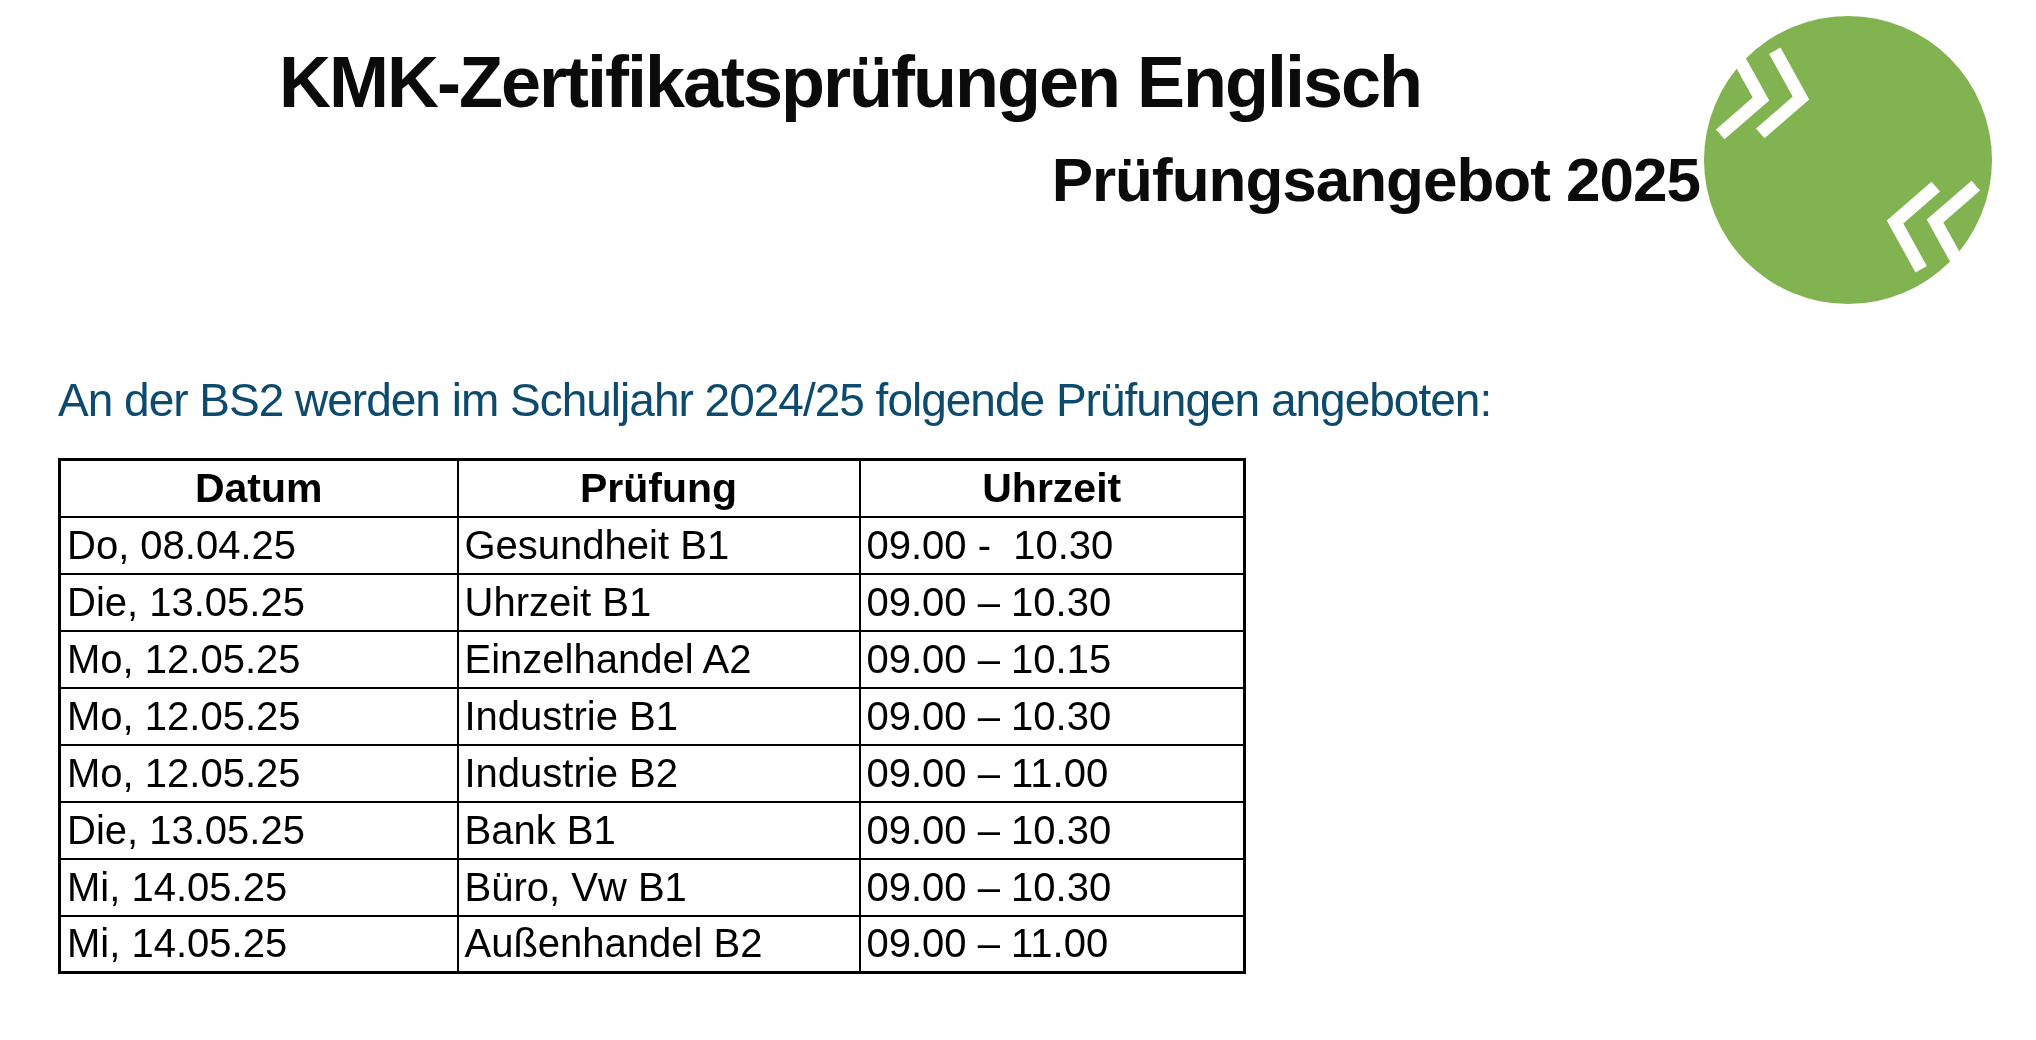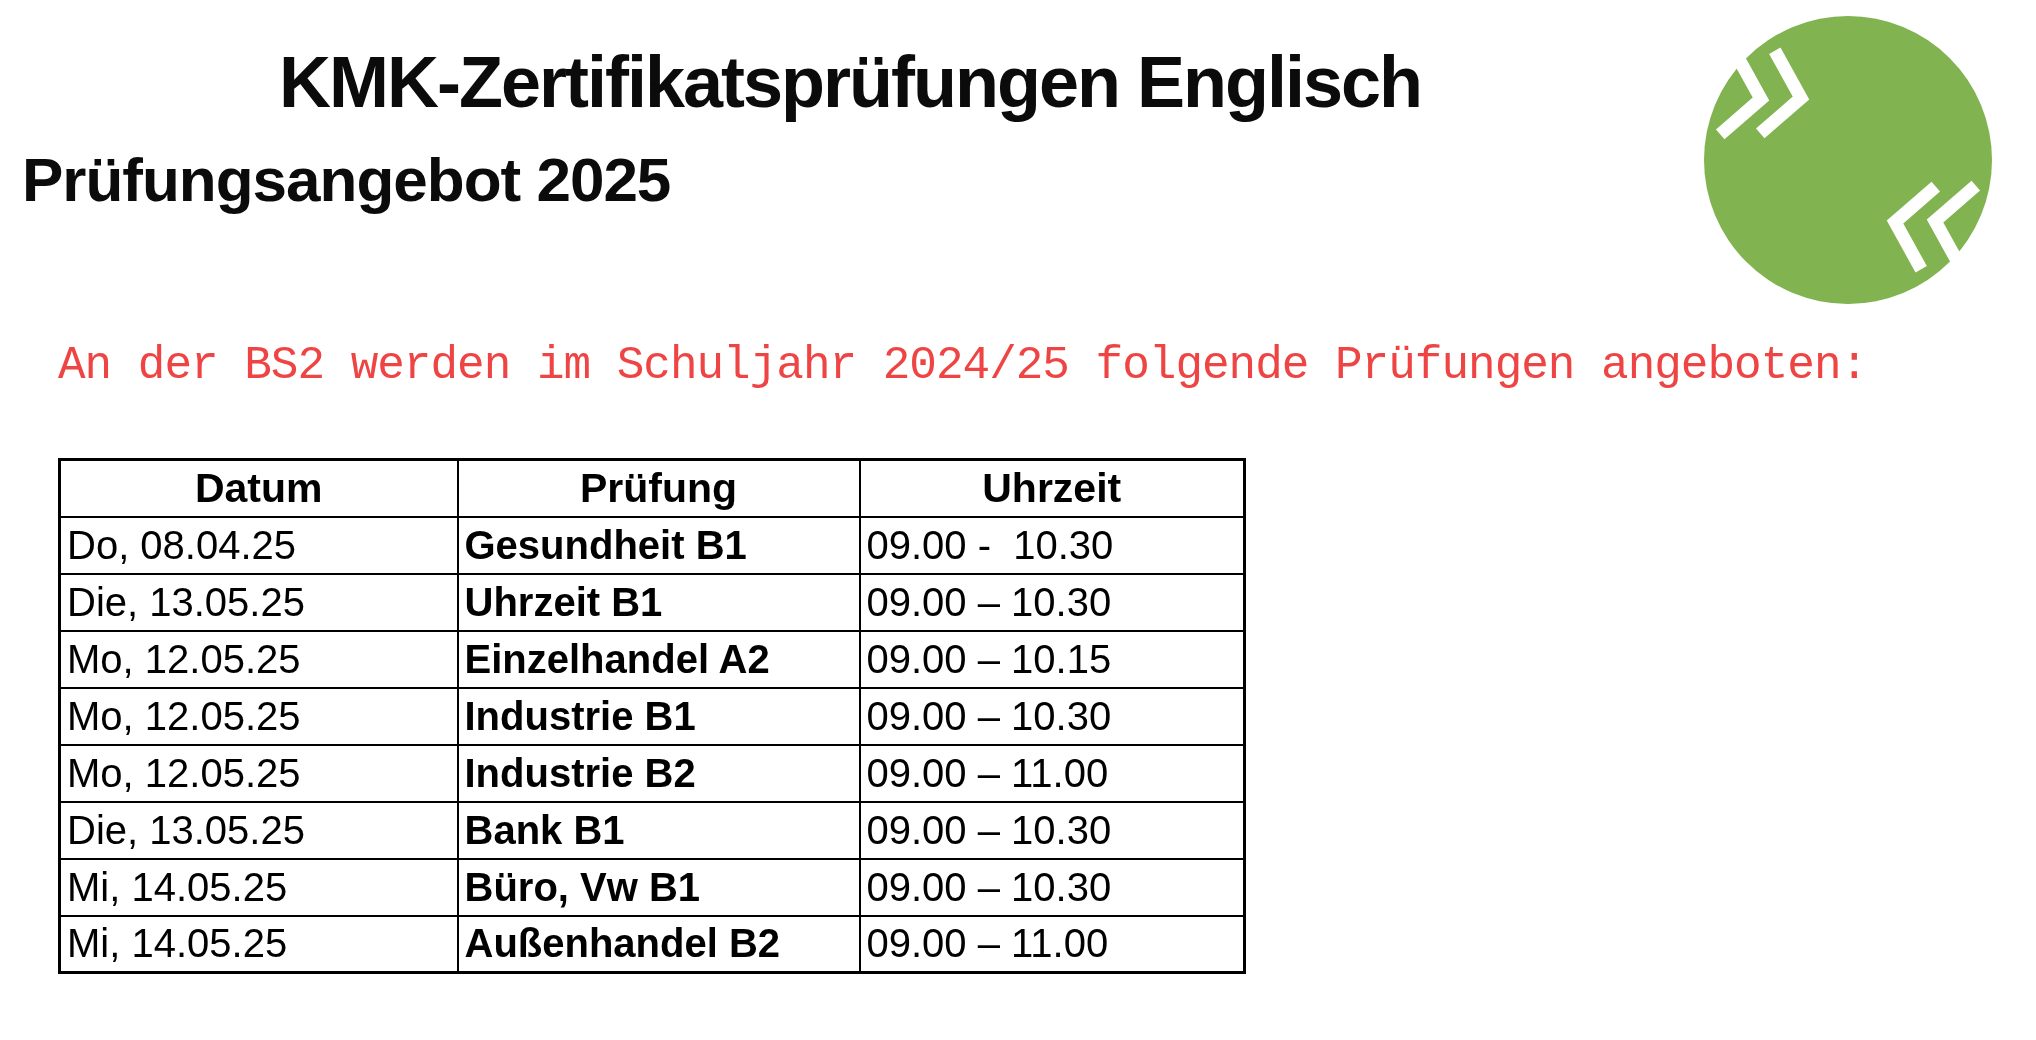--- a/index.html
+++ b/index.html
@@ -28,49 +28,47 @@
     font-weight: 700;
     letter-spacing: -2px;
     line-height: 1.2;
     color: #0b0b0b;
   }
   .subtitle {
     position: absolute;
     top: 143px;
     left: 0;
     width: 1700px;
-    text-align: left;
+    text-align: right;
     font-size: 62px;
     font-weight: 700;
     letter-spacing: -1px;
     line-height: 1.2;
     color: #0b0b0b;
-    margin-left: 22px;
   }
 
   
   .logo {
     position: absolute;
     top: 15px;
     left: 1703px;
     width: 290px;
     height: 290px;
   }
 
   
   .intro {
     position: absolute;
-    top: 338px;
+    top: 372px;
     left: 58px;
     font-size: 46px;
     letter-spacing: -1px;
     line-height: 1.25;
-    color: #ef4444;
+    color: #0c4a6e;
     white-space: nowrap;
-    font-family: Liberation Mono, monospace;
   }
 
   
   table.exam-table {
     position: absolute;
     top: 458px;
     left: 58px;
     border-collapse: collapse;
     border: 3px solid #000;
     table-layout: fixed;
@@ -80,21 +78,21 @@
     vertical-align: middle;
     font-size: 40px;
     padding: 0 6px;
     overflow: hidden;
   }
   .exam-table th { height: 57px; font-weight: 700; font-size: 41px; }
   .exam-table td { height: 57px; }
   .col-datum   { width: 398px; }
   .col-pruef   { width: 402px; }
   .col-uhrzeit { width: 385px; }
-  .exam-table td.pruef { font-weight: 700; }
+  .exam-table td.pruef { font-weight: 400; }
   .exam-table td.uhrzeit { white-space: pre; }
 </style>
 </head>
 <body>
 
 <div id="doc">
 
   <div class="title">KMK-Zertifikatsprüfungen Englisch</div>
   <div class="subtitle">Prüfungsangebot 2025</div>
 

